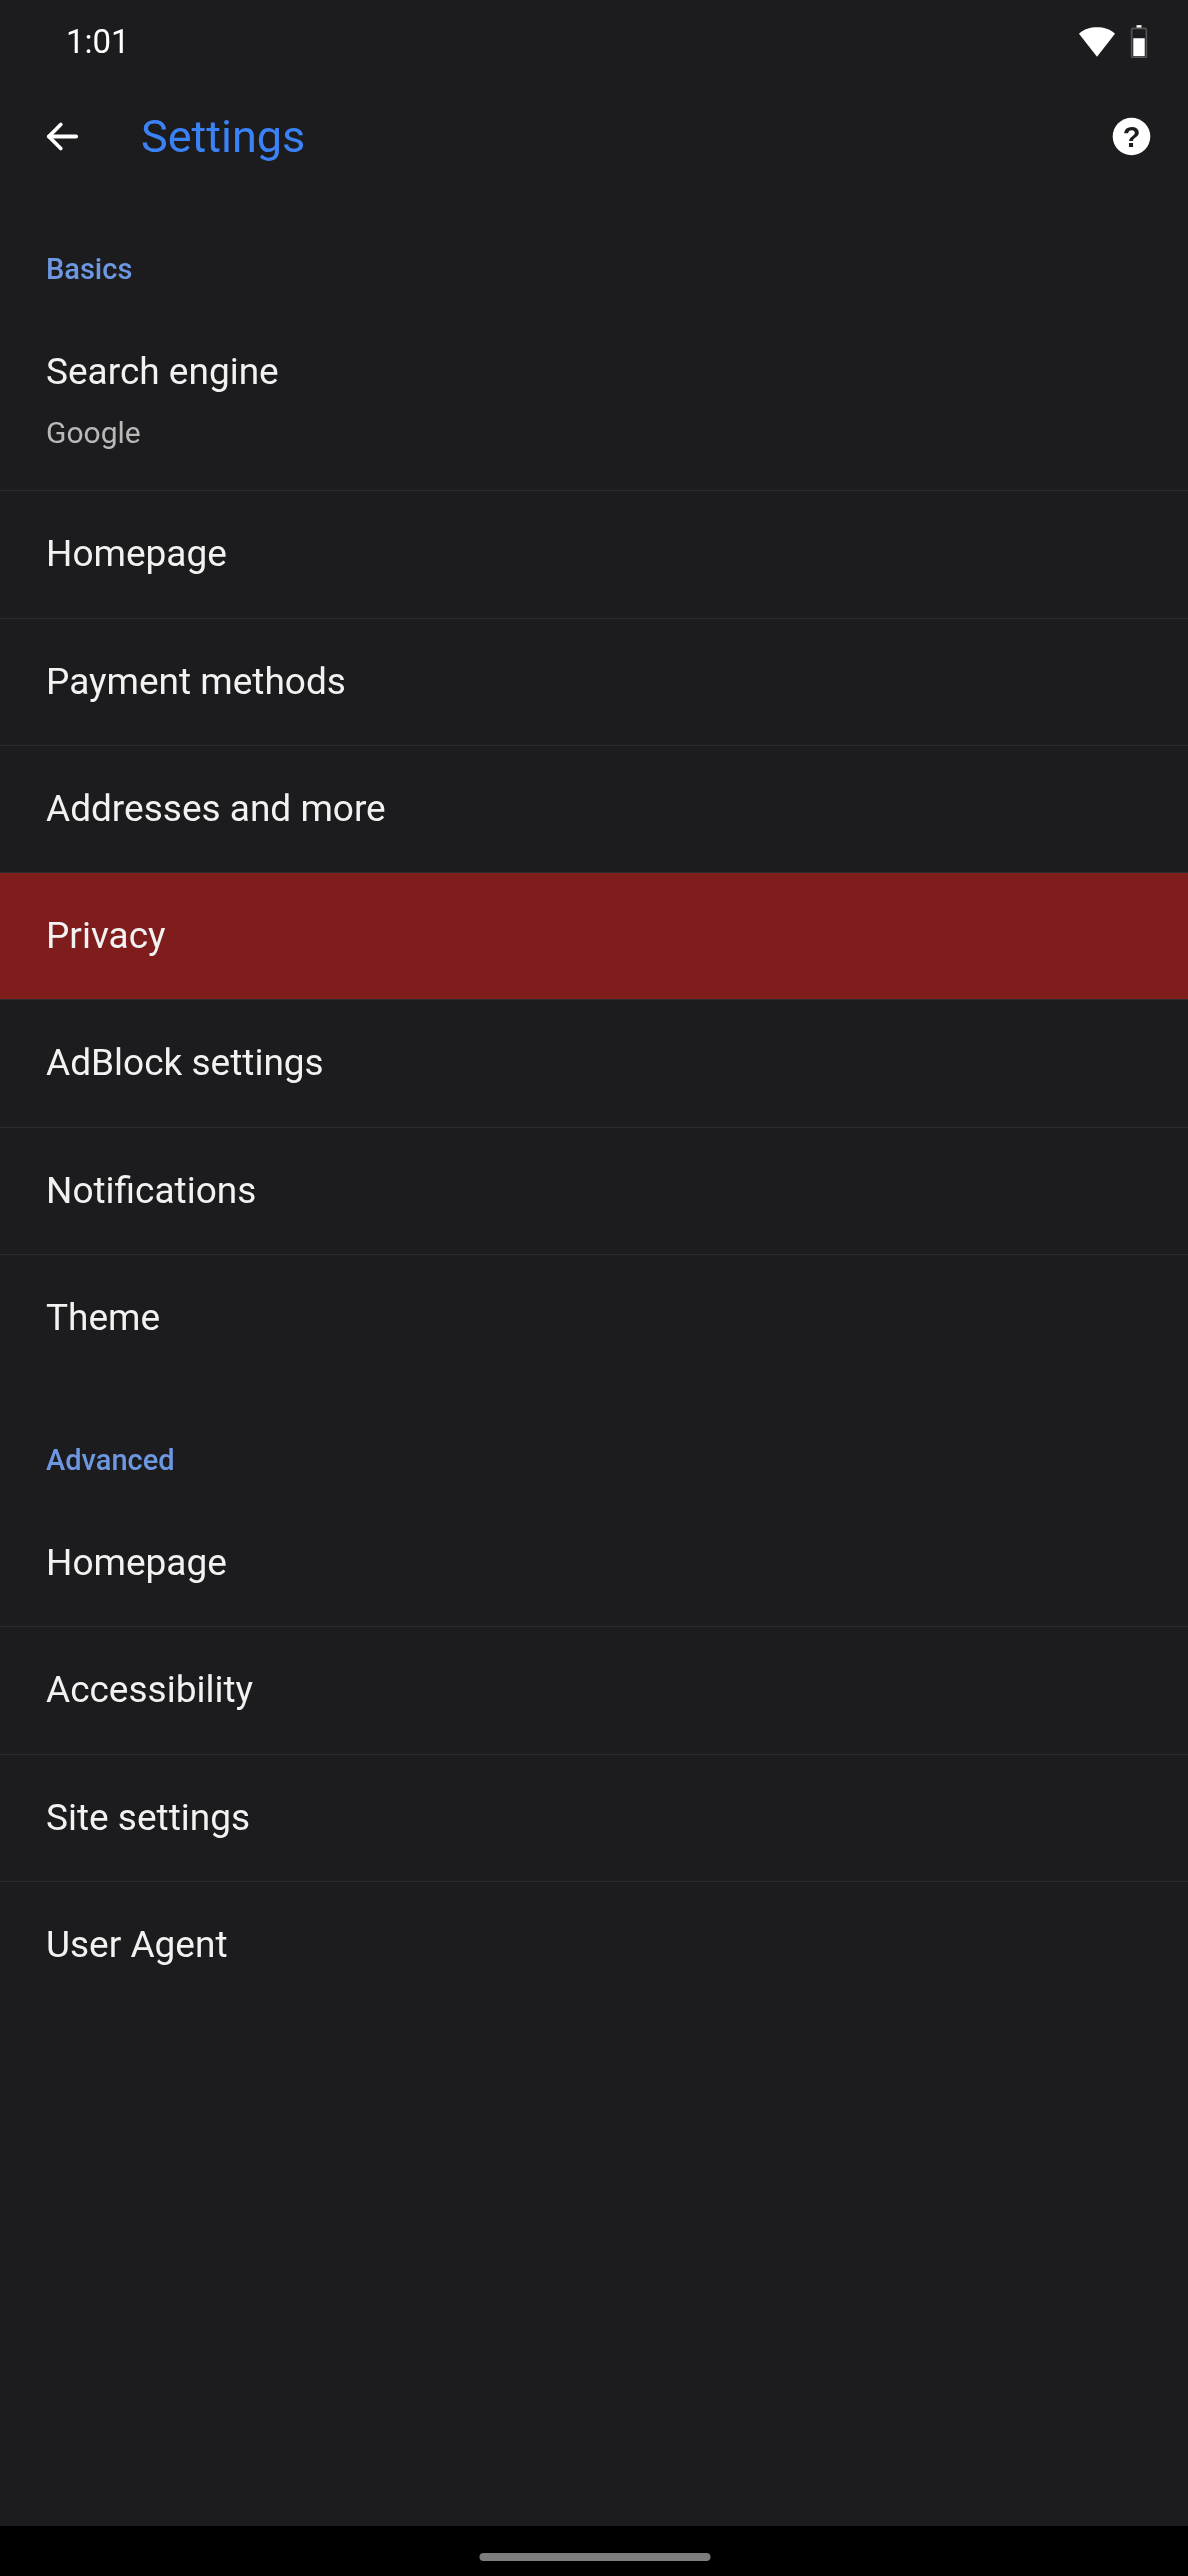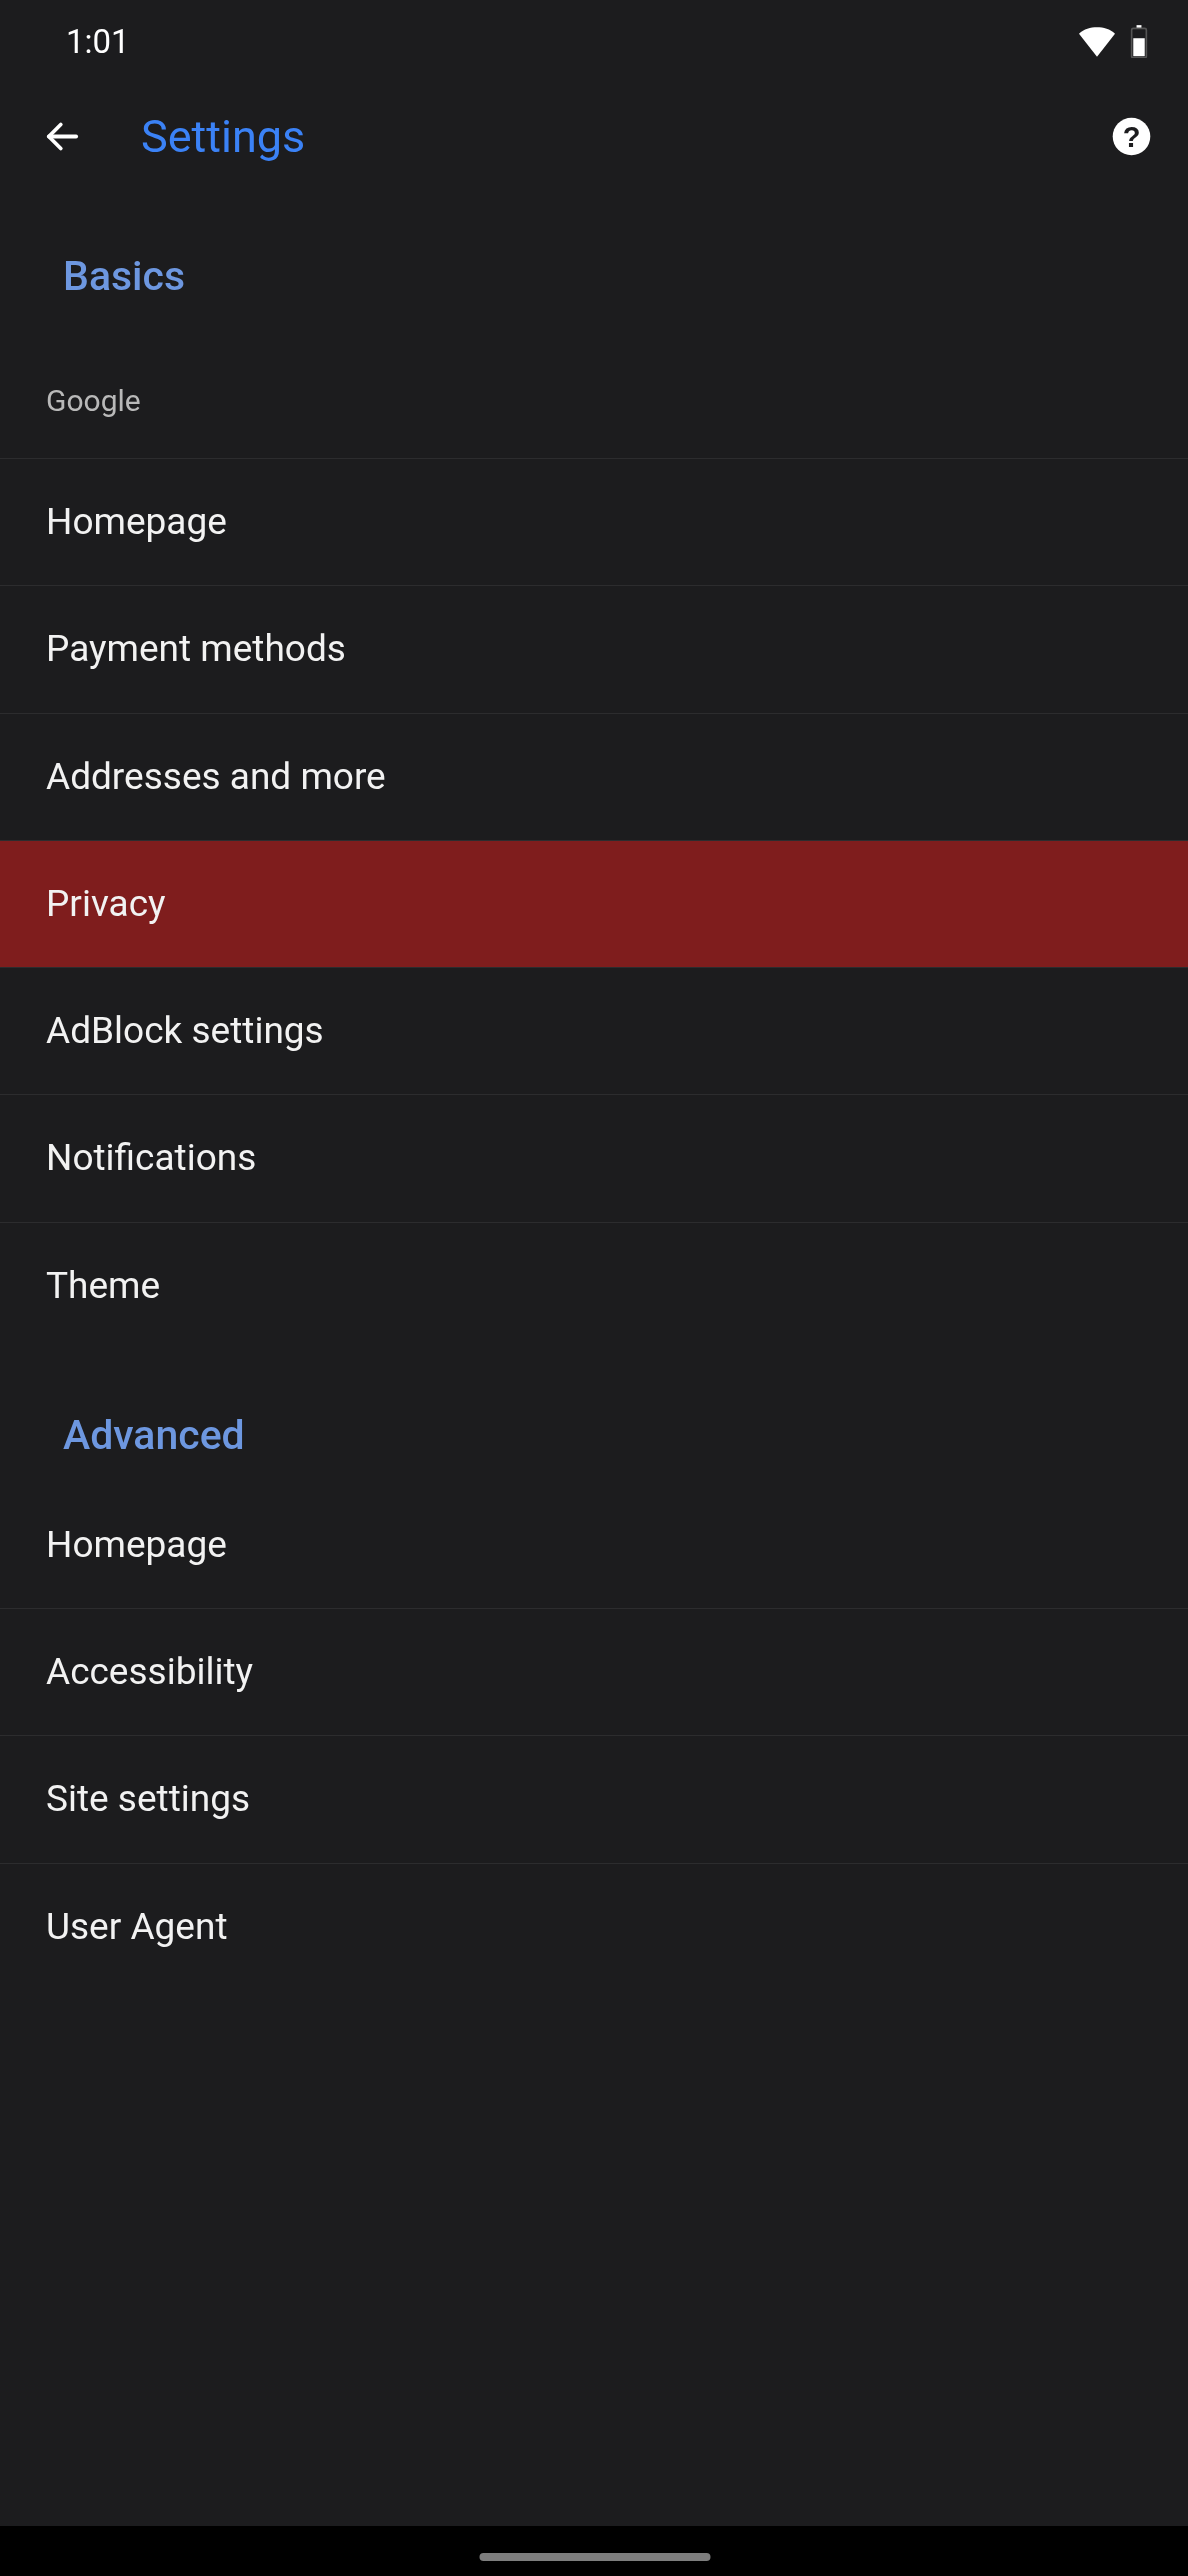--- a/index.html
+++ b/index.html
@@ -65,24 +65,23 @@
     height: 50px;
     display: flex;
     align-items: center;
     justify-content: center;
     cursor: pointer;
   }
 
   
   .section-header {
     padding: 62px 46px 23px 46px;
-    font-size: 41px;
+    font-size: 29px;
     font-weight: 500;
     color: #6d97e0;
-    margin-left: 17px;
   }
 
   
   .setting-item {
     padding: 40px 46px;
     border-bottom: 0.8px solid #2c2c2e;
     cursor: pointer;
   }
   .setting-item.highlighted {
     background: #7f1d1d;
@@ -164,20 +163,21 @@
         <circle cx="12" cy="12" r="11" fill="#ffffff"></circle>
         <text x="12" y="18" text-anchor="middle" font-size="17" font-weight="700" fill="#1c1c1e" font-family="Arial">?</text>
       </svg>
     </span>
   </div>
 </div>
 
 <div class="section-header">Basics</div>
 
 <div class="setting-item">
+  <div class="item-title">Search engine</div>
   <div class="item-sub">Google</div>
 </div>
 
 <div class="setting-item">
   <div class="item-title">Homepage</div>
 </div>
 
 <div class="setting-item">
   <div class="item-title">Payment methods</div>
 </div>

